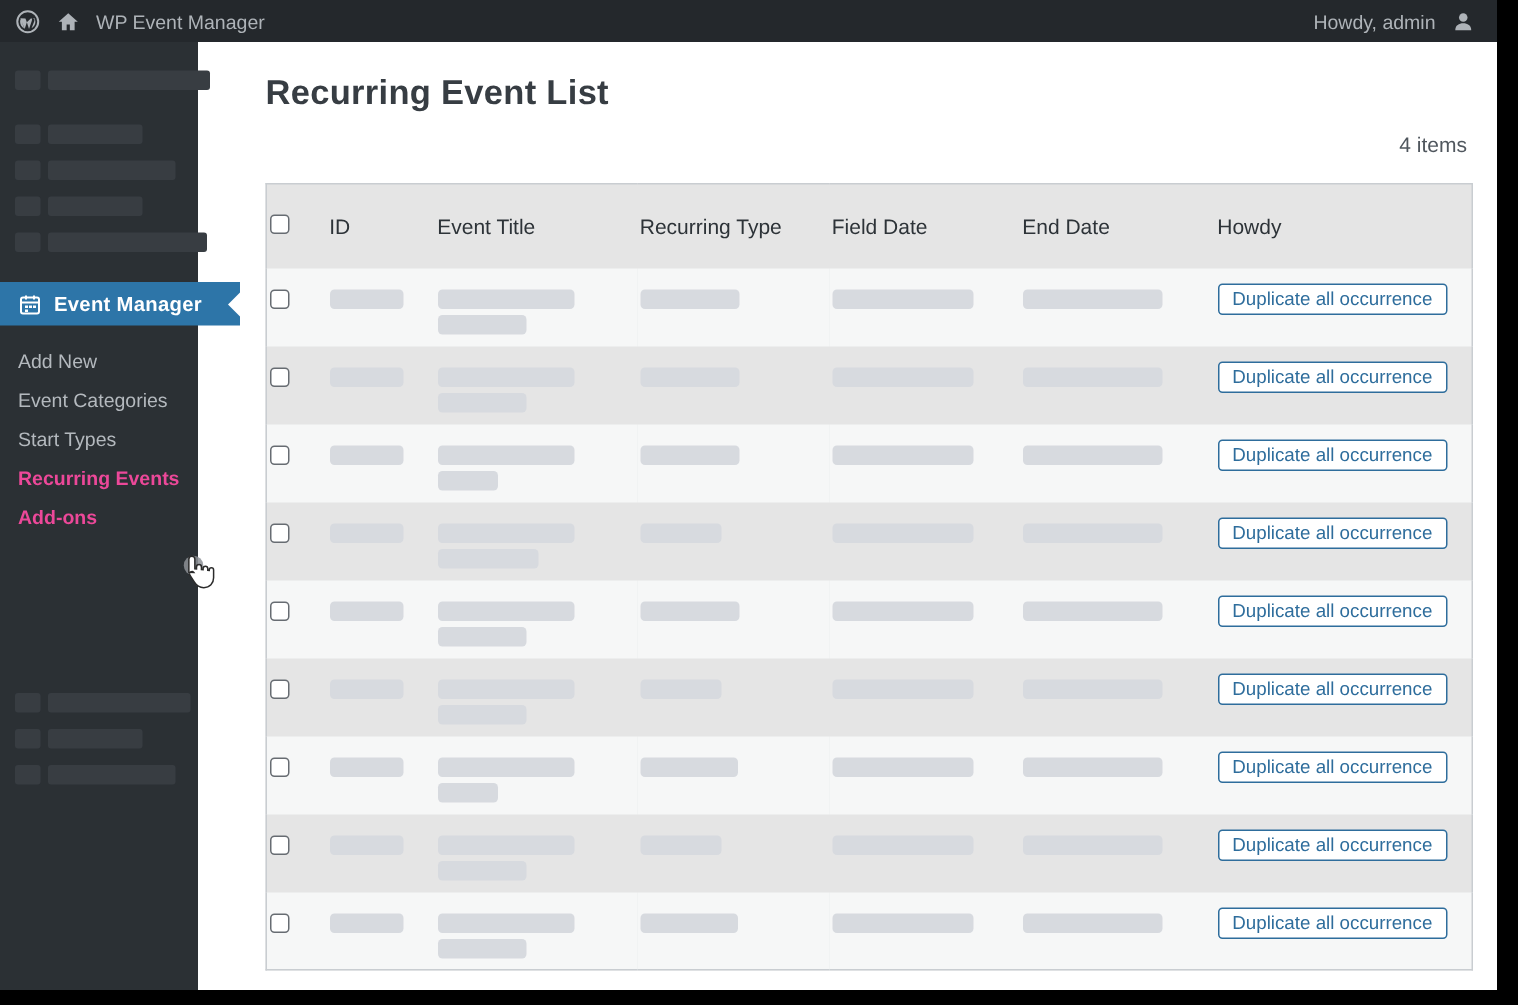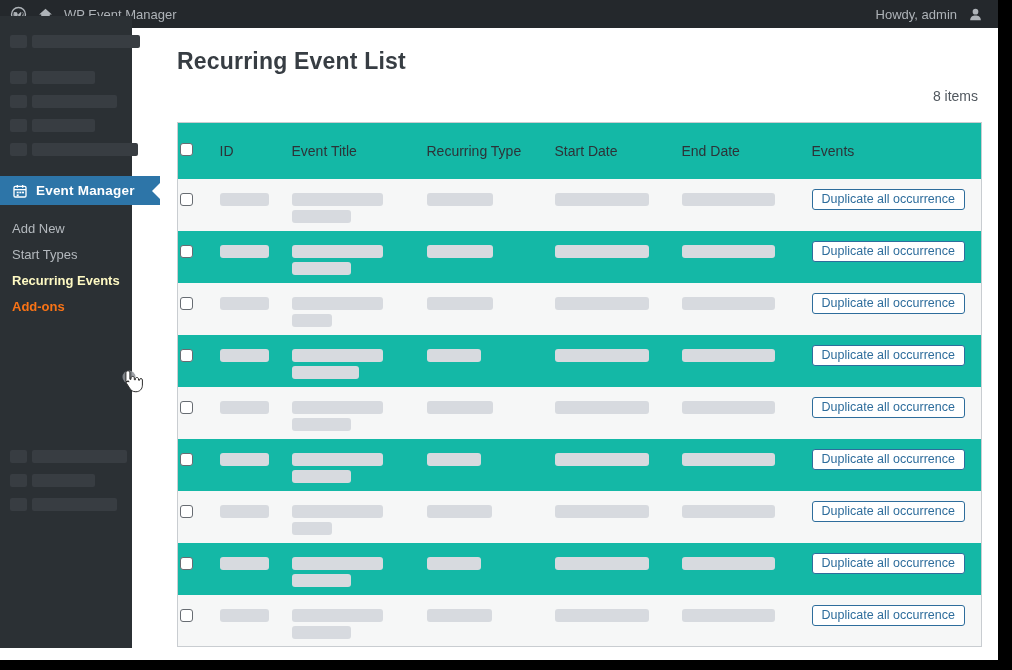--- a/index.html
+++ b/index.html
@@ -9,51 +9,51 @@
 
   
   #adminbar { position:absolute; left:0; top:0; width:998px; height:28px; background:#24282c;
     display:flex; align-items:center; padding:0 10px; }
   #adminbar .left { display:flex; align-items:center; gap:10px; }
   #adminbar .right { margin-left:auto; display:flex; align-items:center; gap:10px; padding-right:4px; }
   .abar-text { color:#aeb3b8; font-size:13px; }
   .abar-icon { width:17px; height:17px; display:inline-block; }
 
   
-  #sidebar { position:absolute; left:0; top:16px; width:132px; height:632px; background:#2b3034; }
+  #sidebar { position:absolute; left:0; top:28px; width:132px; height:632px; background:#2b3034; }
   .sk-group { position:absolute; left:0; width:160px; }
   #sk-top { top:19px; }
   #sk-bottom { top:434px; }
   .sk-row { display:flex; align-items:center; height:13px; margin:0 0 11px 10px; }
   .sk-row.gap-after { margin-bottom:23px; }
   .sk-sq { width:17px; height:13px; border-radius:2px; background:#383d42; flex:0 0 auto; }
   .sk-bar { height:13px; border-radius:2px; background:#383d42; margin-left:5px; }
 
   #menu-event-manager { position:absolute; left:0; top:160px; width:160px; height:29px;
     background:#2d75a8; color:#fff; display:flex; align-items:center; cursor:pointer; }
   #menu-event-manager .cal { width:16px; height:16px; margin:0 8px 0 12px; }
   #menu-event-manager .lbl { font-size:13.5px; font-weight:600; letter-spacing:.2px; }
   #menu-arrow { position:absolute; right:0; top:50%; transform:translateY(-50%);
     width:0; height:0; border-top:8px solid transparent; border-bottom:8px solid transparent;
     border-right:8px solid #ffffff; }
 
   #submenu { position:absolute; left:0; top:200px; width:160px; list-style:none; }
   #submenu li { height:26px; line-height:26px; padding-left:12px; font-size:13px;
     color:#b4b9be; cursor:pointer; white-space:nowrap; }
-  #submenu li.active { color:#fef9c3; font-weight:700; }
-  #submenu li.orange { color:#f97316; font-weight:600; }
+  #submenu li.active { color:#ec4899; font-weight:700; }
+  #submenu li.orange { color:#ec4899; font-weight:600; }
 
   
   #main { position:absolute; left:160px; top:28px; width:838px; height:632px; background:#fff; }
   #page-title { position:absolute; left:17px; top:20px; font-size:23px; font-weight:600;
     color:#373d43; letter-spacing:.2px; }
   #items-count { position:absolute; right:20px; top:60px; font-size:14px; color:#50575e; }
 
   #event-table { position:absolute; left:17px; top:94px; width:804px; border-collapse:collapse;
-    table-layout:fixed; border:1px solid #c9cdd1; background:#14b8a6; }
+    table-layout:fixed; border:1px solid #c9cdd1; background:#e5e5e5; }
   #event-table thead tr { height:56px; }
   #event-table tbody tr { height:52px; }
   #event-table tbody tr:nth-child(odd) { background:#f6f7f7; }
   #event-table th { text-align:left; font-size:14px; font-weight:400; color:#2d3338;
     vertical-align:middle; padding-left:2px; }
   #event-table td { vertical-align:top; padding-left:2px; }
   th.col-cb, td.col-cb { padding-left:12px; }
 
   .cb { width:13px; height:13px; border:1px solid #676c72; border-radius:3px;
     background:#fff; display:inline-block; cursor:pointer; }
@@ -135,20 +135,21 @@
           <rect x="15" y="13" width="3" height="2.5" fill="#fff"></rect>
           <rect x="7" y="17" width="3" height="2.5" fill="#fff"></rect>
         </svg>
       </span>
       <span class="lbl">Event Manager</span>
       <span id="menu-arrow"></span>
     </div>
 
     <ul id="submenu">
         <li class="">Add New</li>
+        <li class="">Event Categories</li>
         <li class="">Start Types</li>
         <li class="active">Recurring Events</li>
         <li class=" orange">Add-ons</li>
       </ul>
 
     <div id="sk-bottom" class="sk-group">
         <div class="sk-row">
           <span class="sk-sq"></span>
           <span class="sk-bar" style="width: 95px;"></span>
         </div>
@@ -158,41 +159,41 @@
         </div>
         <div class="sk-row">
           <span class="sk-sq"></span>
           <span class="sk-bar" style="width: 85px;"></span>
         </div>
       </div>
   </div>
 
   <div id="main">
     <h1 id="page-title">Recurring Event List</h1>
-    <div id="items-count">8 items</div>
+    <div id="items-count">4 items</div>
 
     <table id="event-table">
       <colgroup>
         <col style="width:40px">
           <col style="width:72px">
           <col style="width:135px">
         <col style="width:128px">
           <col style="width:127px">
           <col style="width:130px">
         <col style="width:172px">
       </colgroup>
       <thead>
         <tr>
           <th class="col-cb"><span class="cb"></span></th>
           <th>ID</th>
           <th>Event Title</th>
           <th>Recurring Type</th>
-          <th>Start Date</th>
+          <th>Field Date</th>
           <th>End Date</th>
-          <th>Events</th>
+          <th>Howdy</th>
         </tr>
       </thead>
       <tbody id="table-body">
           <tr>
     <td class="col-cb"><span class="cb"></span></td>
     <td>
               <span class="bar b-id" style="width: 49px;"></span>
             </td>
     <td>
       <span class="bar b-t1" style="width: 91px;"></span>

